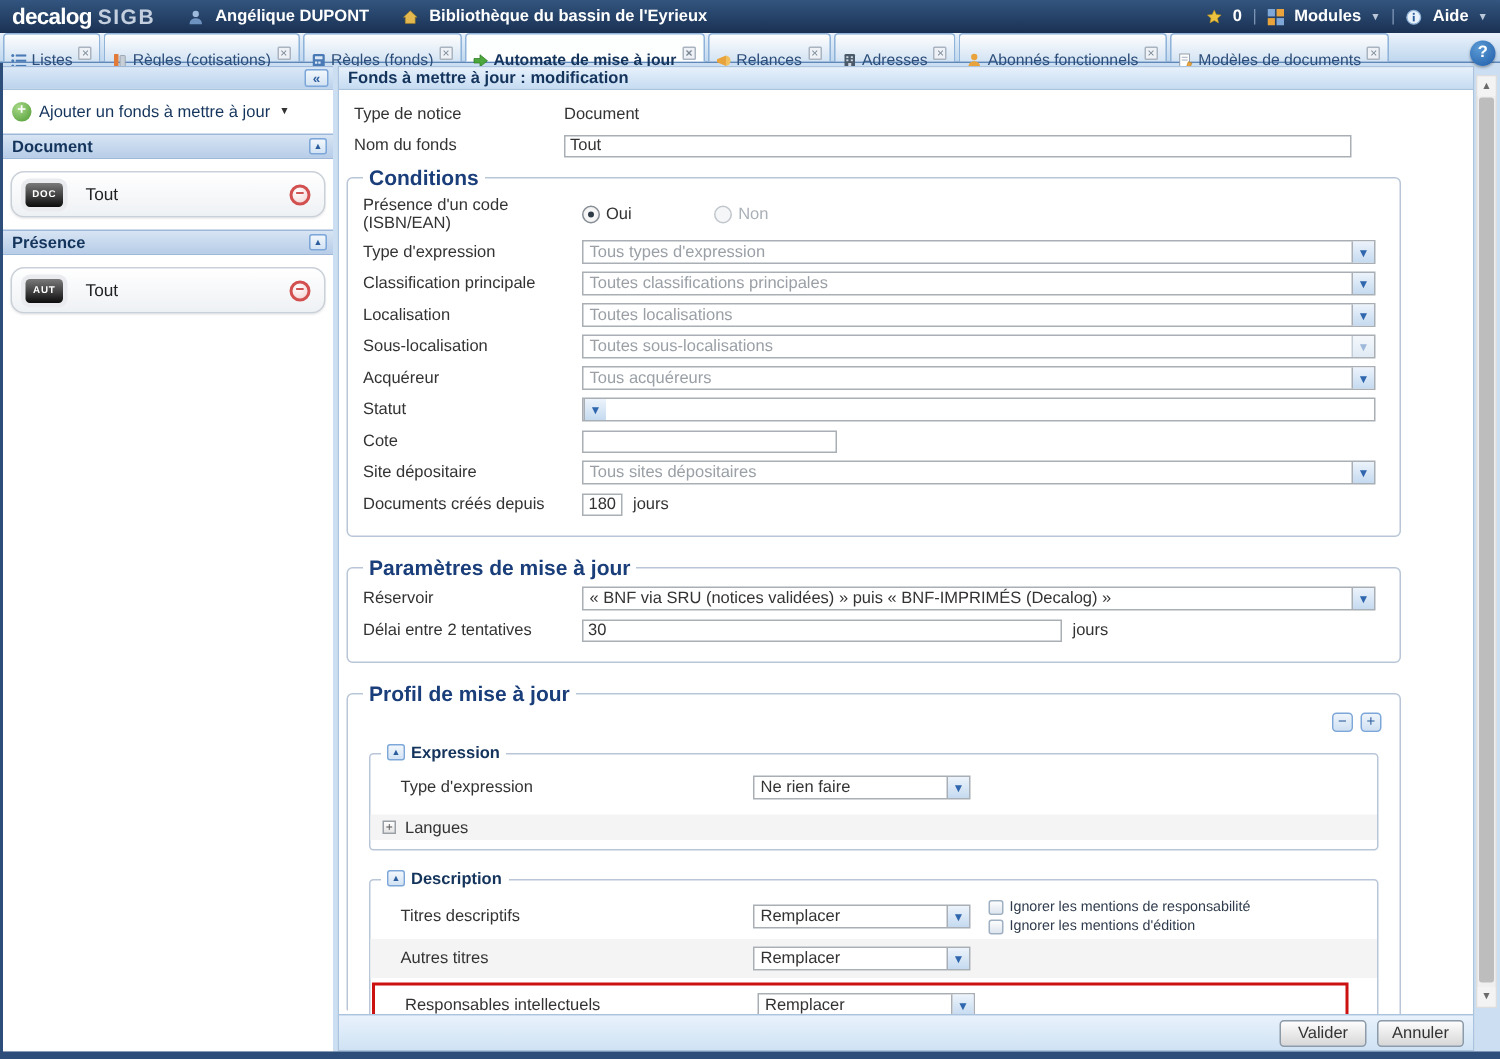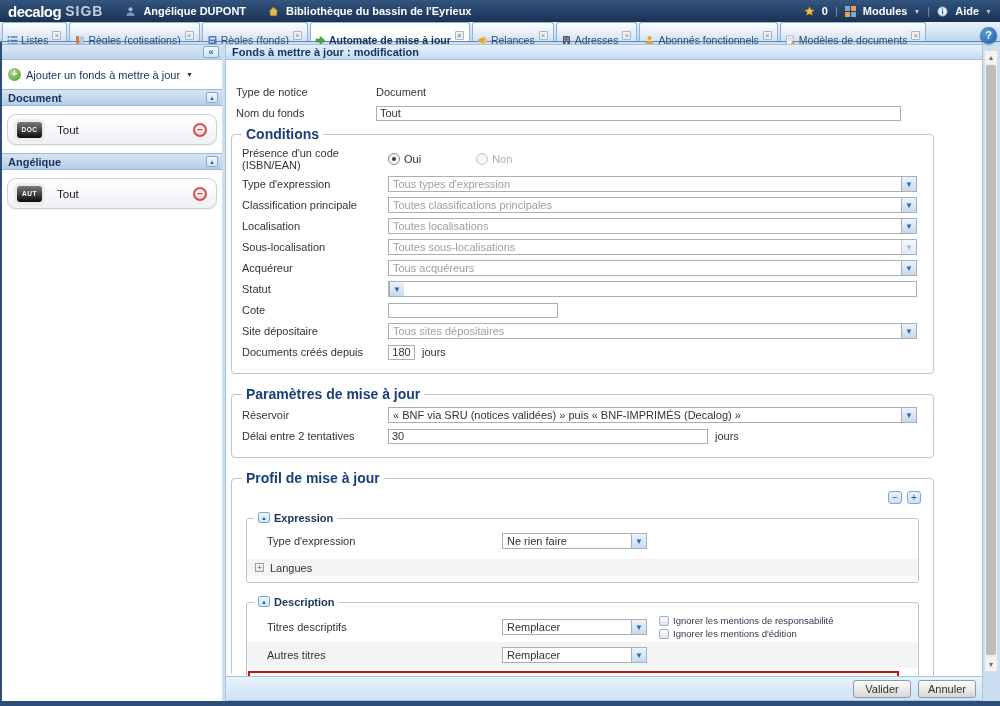--- a/index.html
+++ b/index.html
@@ -34,21 +34,21 @@
   .side-section-head { height:17px; background:linear-gradient(#d7e4f3,#b7cde8); border-top:1px solid #9db8da; border-bottom:1px solid #9db8da; display:flex; align-items:center; justify-content:space-between; padding:0 4px 0 6px; color:#14345c; font-weight:bold; }
   .collapse-btn { width:12px; height:11px; background:linear-gradient(#f2f7fc,#d3e3f3); border:1px solid #7da7d9; border-radius:2px; color:#2c5e9e; font-size:6px; text-align:center; line-height:10px; cursor:pointer; }
   .side-item { height:31px; margin:8px 5px; border:1px solid #c9d0d7; border-radius:9px; background:linear-gradient(#ffffff,#eef1f4); display:flex; align-items:center; padding:0 9px; box-shadow:0 1px 1px rgba(0,0,0,.07); cursor:pointer; }
   .badge { width:25px; height:16px; border-radius:3px; background:linear-gradient(#7a7a7a,#0c0c0c); color:#fff; font-size:6.5px; font-weight:bold; display:flex; align-items:center; justify-content:center; letter-spacing:.5px; box-shadow:0 0 0 3px #e9ebee; margin-right:15px; flex:0 0 auto; }
   .side-item-label { flex:1; font-size:11.5px; color:#222; }
   .remove-btn { width:14px; height:14px; border-radius:50%; border:2px solid #d25050; background:radial-gradient(circle at 35% 30%,#fff,#f3d0d0); color:#c63333; font-weight:bold; font-size:10px; line-height:9px; text-align:center; cursor:pointer; flex:0 0 auto; }
 
   
   .main { position:absolute; top:44px; left:225px; right:17px; bottom:5px; background:#fff; border:1px solid #aac4e0; }
   .main-head { height:15px; background:linear-gradient(#e6f0fb,#c6dcf2); border-bottom:1px solid #aac4e0; color:#14345c; font-weight:bold; padding:1px 6px 0; }
-  .content { position:absolute; top:16px; left:0; right:0; bottom:24px; overflow:hidden; padding-top:20px;border-radius:13px; }
+  .content { position:absolute; top:16px; left:0; right:0; bottom:24px; overflow:hidden; padding-top:4px;border-radius:13px; }
   .footer { position:absolute; left:0; right:0; bottom:0; height:24px; background:linear-gradient(#e9f2fc,#cfe2f4); border-top:1px solid #aac4e0; display:flex; align-items:center; justify-content:flex-end; gap:7px; padding:0 6px; }
   .btn { width:58px; height:18px; background:linear-gradient(#fdfdfd,#d7d7d7); border:1px solid #8d9aa8; border-radius:3px; font-size:11px; color:#333; text-align:center; font-family:inherit; cursor:pointer; }
 
   .frow { display:flex; align-items:center; margin:3px 8px 5px 10px; min-height:16px; }
   .flabel { width:140px; flex:0 0 auto; color:#333; }
   input.text { height:15px; border:1px solid #a9afb5; padding:0 3px; font-size:11px; font-family:inherit; color:#333; }
   .w-wide { width:525px; }
   .suffix { margin-left:7px; }
 
   fieldset.box { border:1px solid #b8c6d8; border-radius:4px; margin:4px 48px 12px 5px; padding:2px 8px 8px; }
@@ -232,21 +232,21 @@
   <div class="side-section-head">
     <span>Document</span>
     <span class="collapse-btn">▲</span>
   </div>
   <div class="side-item">
     <span class="badge">DOC</span>
     <span class="side-item-label">Tout</span>
     <span class="remove-btn">−</span>
   </div>
   <div class="side-section-head">
-    <span>Angélique</span>
+    <span>Présence</span>
     <span class="collapse-btn">▲</span>
   </div>
   <div class="side-item">
     <span class="badge">AUT</span>
     <span class="side-item-label">Tout</span>
     <span class="remove-btn">−</span>
   </div>
 </div>
 
 <div class="main">

